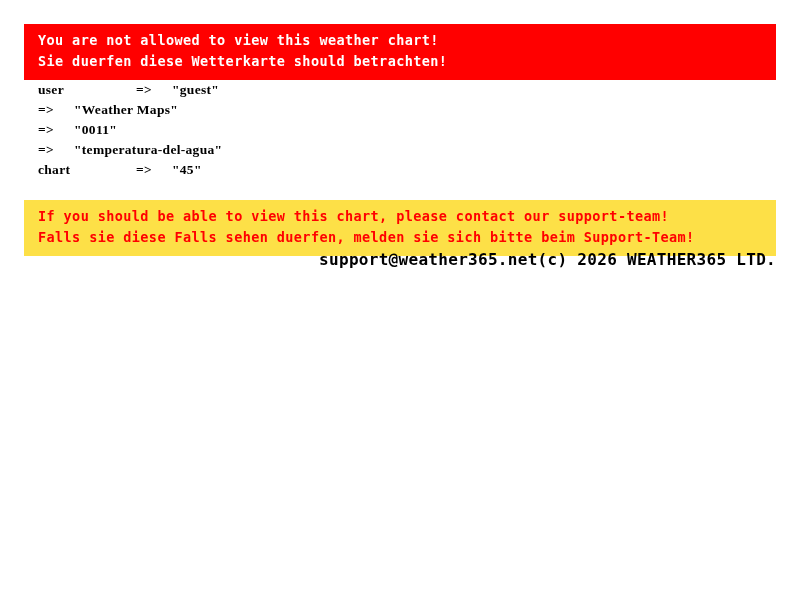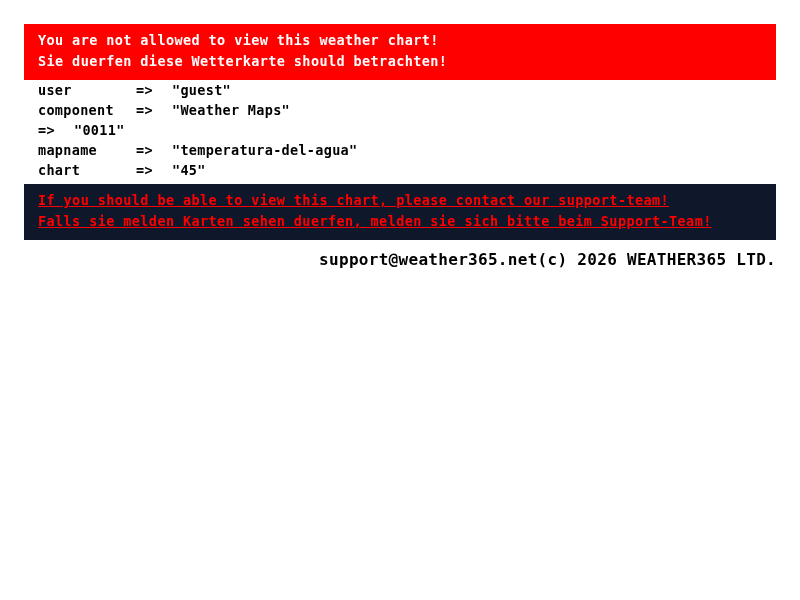--- a/index.html
+++ b/index.html
@@ -31,41 +31,41 @@
     line-height: 21px;
     letter-spacing: 0.4px;
     white-space: nowrap;
   }
   .banner-error {
     top: 24px;
     background: #ff0000;
     color: #ffffff;
   }
   .banner-info {
-    top: 184px;
-    background: #0f172a;
+    top: 200px;
+    background: #fde047;
     color: #ff0000;
-    text-decoration: underline;
   }
   .banner-line {
     display: block;
   }
   .params {
     position: absolute;
     left: 38px;
     top: 80px;
     font-size: 13.5px;
     line-height: 20px;
     letter-spacing: 0.3px;
   }
   .param-row {
     display: flex;
     height: 20px;
     align-items: flex-end;
     white-space: pre;
+    font-family: Liberation Serif, serif;
   }
   .param-key {
     display: inline-block;
     width: 98px;
     font-weight: bold;
   }
   .param-arrow {
     display: inline-block;
     width: 36px;
     font-weight: bold;
@@ -99,43 +99,41 @@
     <span class="banner-line">Sie duerfen diese Wetterkarte should betrachten!</span>
   </div>
 
   <div class="params">
     <div class="param-row">
       <span class="param-key">user</span>
       <span class="param-arrow">=&gt;</span>
       <span class="param-val">"guest"</span>
     </div>
     <div class="param-row">
-      <span class="param-key">component</span>
       <span class="param-arrow">=&gt;</span>
       <span class="param-val">"Weather Maps"</span>
     </div>
     <div class="param-row">
       <span class="param-arrow">=&gt;</span>
       <span class="param-val">"0011"</span>
     </div>
     <div class="param-row">
-      <span class="param-key">mapname</span>
       <span class="param-arrow">=&gt;</span>
       <span class="param-val">"temperatura-del-agua"</span>
     </div>
     <div class="param-row">
       <span class="param-key">chart</span>
       <span class="param-arrow">=&gt;</span>
       <span class="param-val">"45"</span>
     </div>
   </div>
 
   <div class="banner banner-info">
     <span class="banner-line">If you should be able to view this chart, please contact our support-team!</span>
-    <span class="banner-line">Falls sie melden Karten sehen duerfen, melden sie sich bitte beim Support-Team!</span>
+    <span class="banner-line">Falls sie diese Falls sehen duerfen, melden sie sich bitte beim Support-Team!</span>
   </div>
 
   <div class="footer">
     <span>support@weather365.net</span>
     <span class="footer-right">(c) 2026 WEATHER365 LTD.</span>
   </div>
 
 </div>
 
 </body></html>

